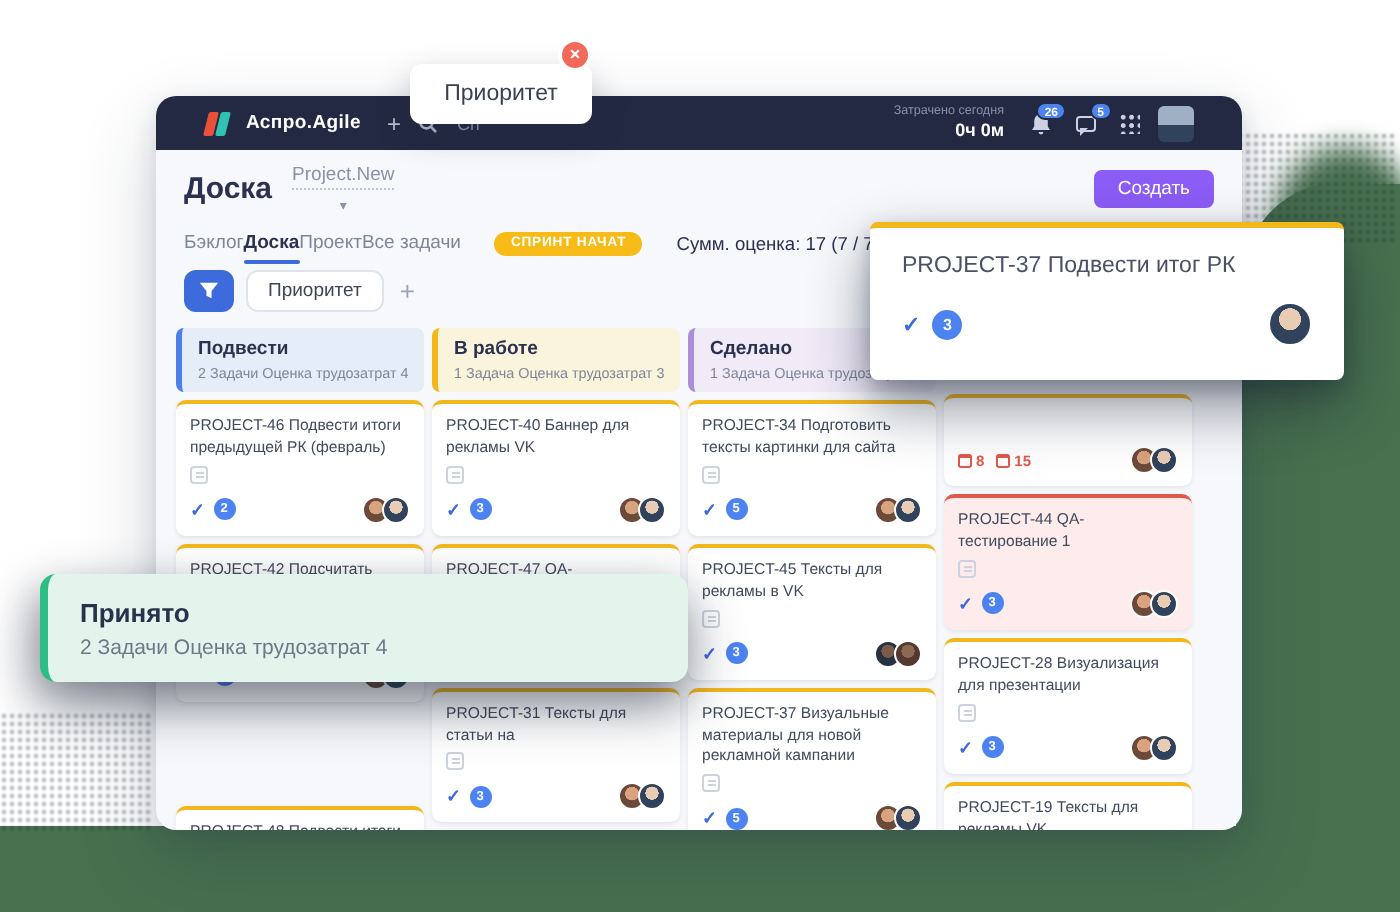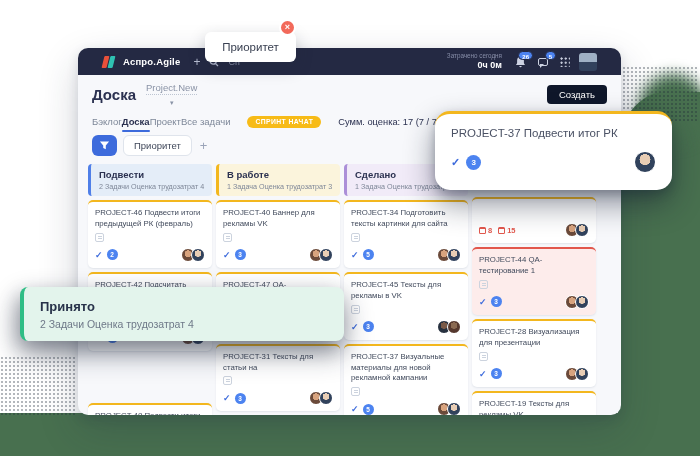--- a/index.html
+++ b/index.html
@@ -45,21 +45,21 @@
               background-size:4.2px 4.2px; background-position:0.5px 0.5px; }
   .nav-avatar { width:18px; height:18px; border-radius:3px;
                 background:linear-gradient(180deg,#9fb0c4 0 52%, #32415c 52%); }
 
   
   .bheader { display:flex; align-items:center; padding:7px 14px 0; }
   .btitle { font-size:15px; font-weight:700; color:#2b3150; margin-right:10px; }
   .project-sel { display:flex; align-items:center; gap:4px; cursor:pointer;flex-direction:column; }
   .project-name { font-size:9.5px; color:#8a93a6; border-bottom:1px dotted #bdc5d2; padding-bottom:1px; }
   .chev { font-size:7px; color:#8a93a6; }
-  .create-btn { margin-left:auto; background:#0f172a; color:#fff; font-size:9.5px; font-weight:500;
+  .create-btn { margin-left:auto; background:#8b5cf6; color:#fff; font-size:9.5px; font-weight:500;
                 padding:4px 12px; border-radius:4px; border:none; }
 
   
   .tabsrow { display:flex; align-items:center; padding:8px 14px 0; gap:13px; height:21px; }
   .tab { font-size:9.5px; color:#7d8798; cursor:pointer; position:relative; }
   .tab.active { color:#2b3150; font-weight:700; }
   .tab.active::after { content:""; position:absolute; left:0; right:0; bottom:-5px; height:2px; background:#3d6bdc; border-radius:1px; }
   .sprint-pill { margin-left:4px; background:#f7bb17; color:#fff; font-size:6.8px; font-weight:700;
                  letter-spacing:.4px; padding:2.5px 8px; border-radius:9px; }
   .sum-text { font-size:9.3px; color:#2b3150; margin-left:4px; }
@@ -104,21 +104,21 @@
   .av-d2 { background:radial-gradient(circle at 50% 38%, #8a6a52 0 34%, #55382e 35%); }
 
   
   .tooltip { position:absolute; left:205px; top:32px; width:91px; height:30px; background:#fff;
              border-radius:6px; box-shadow:0 6px 16px rgba(30,40,60,.25); display:grid; place-items:center;
              font-size:11.5px; color:#3a4152; z-index:6; }
   .tooltip-close { position:absolute; left:279px; top:19px; width:17px; height:17px; border-radius:50%;
                    background:#f2695a; border:2px solid #fff; color:#fff; font-size:9px; font-weight:700;
                    display:grid; place-items:center; z-index:7; line-height:1; }
   .drag-card { position:absolute; left:435px; top:111px; width:237px; height:79px; background:#fff;
-               border-radius:15px; border-top:3px solid #f3b71e; z-index:5;
+               border-radius:4px; border-top:3px solid #f3b71e; z-index:5;
                box-shadow:0 14px 30px rgba(20,30,50,.48), 0 4px 10px rgba(20,30,50,.25);
                padding:13px 16px 11px; }
   .drag-title { font-size:11.5px; color:#4a5164; }
   .drag-foot { display:flex; align-items:center; margin-top:12px; }
   .drag-foot .check { font-size:11px; }
   .drag-foot .count { width:15px; height:15px; font-size:8px; margin-left:6px; }
   .drag-av { margin-left:auto; width:22px; height:22px; }
   .accepted { position:absolute; left:20px; top:287px; width:324px; height:54px; background:#e3f4ec;
               border-left:4px solid #2ebd85; border-radius:8px; z-index:5;
               box-shadow:0 12px 28px rgba(22,32,50,.45), -4px 8px 18px rgba(22,32,50,.22);

